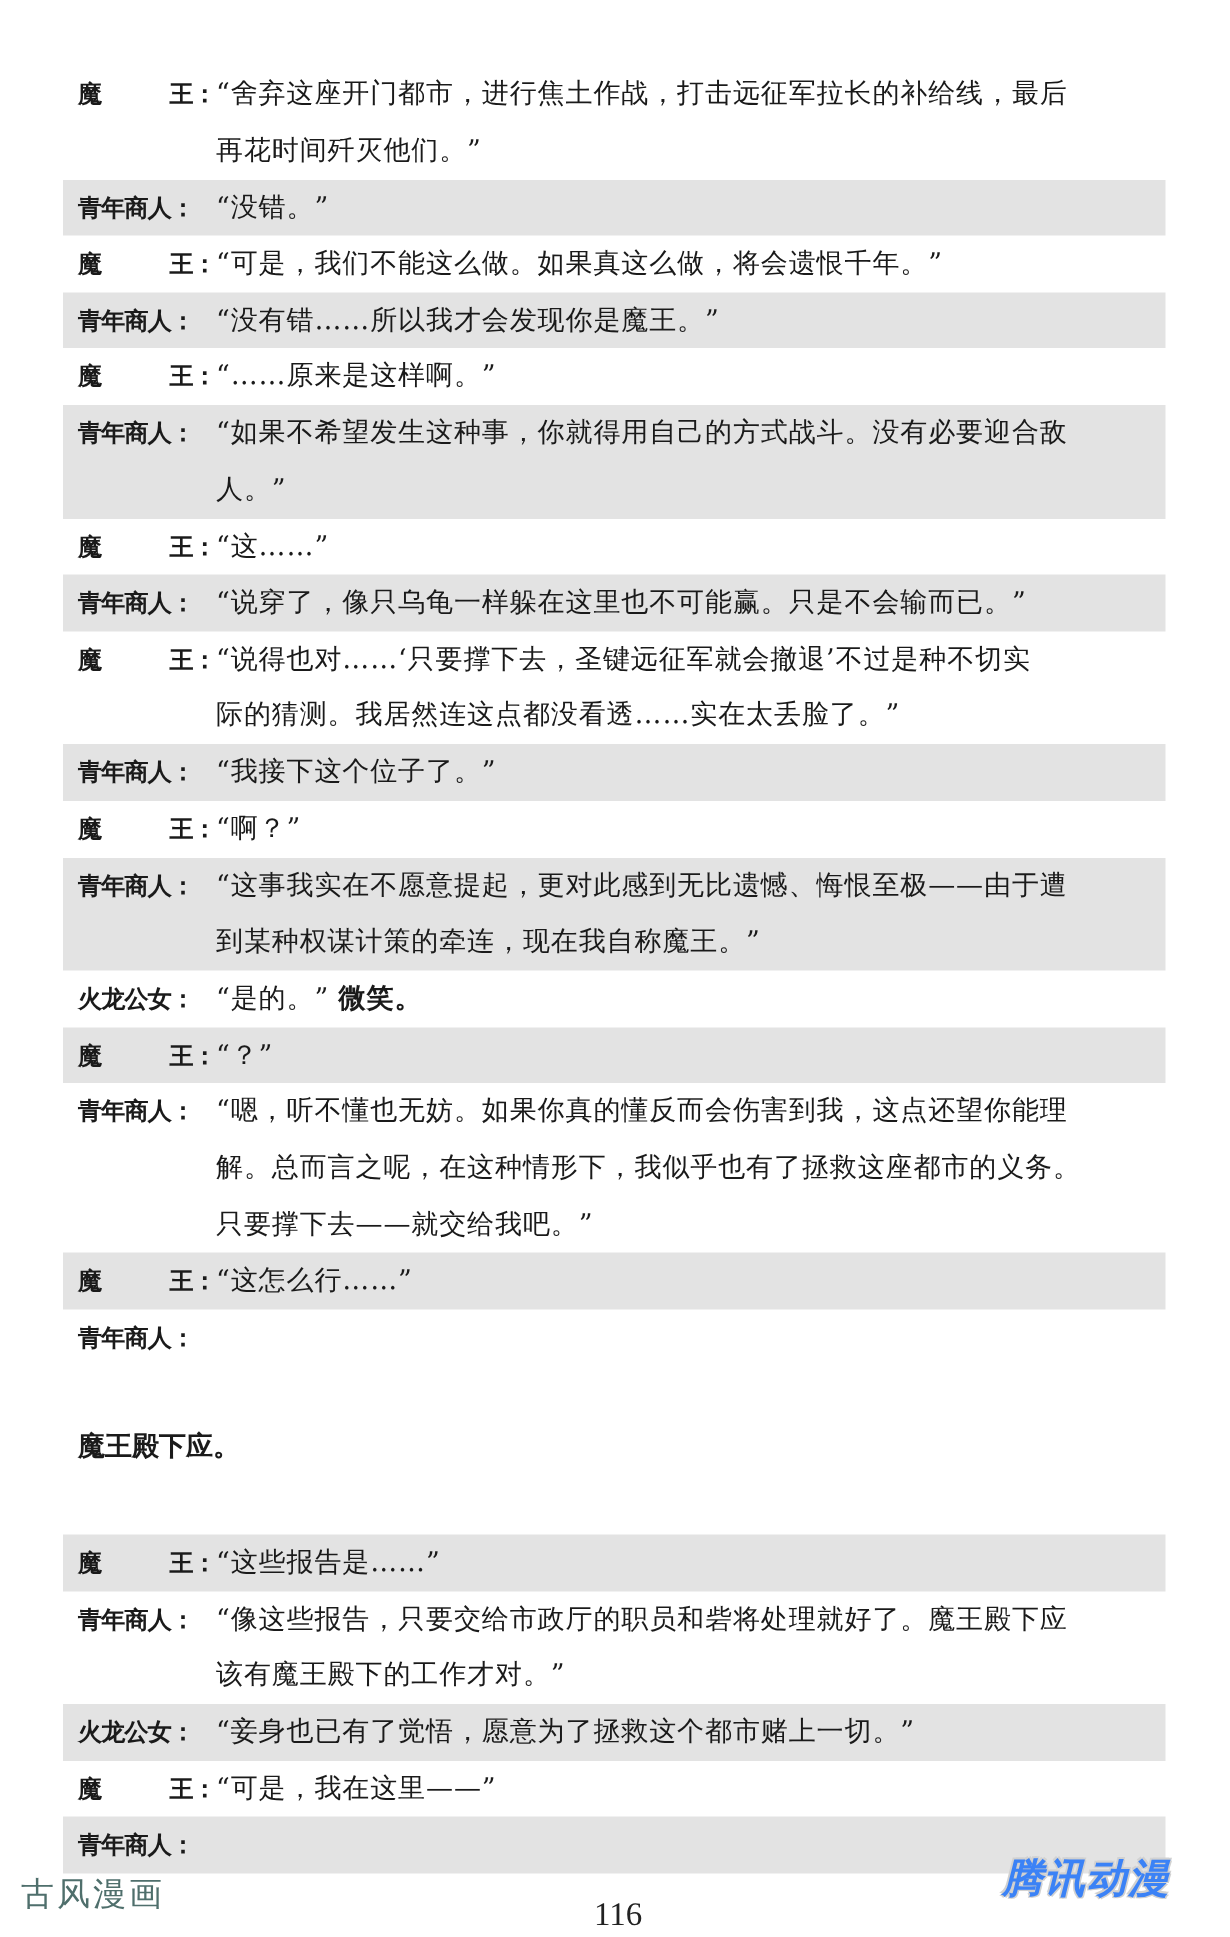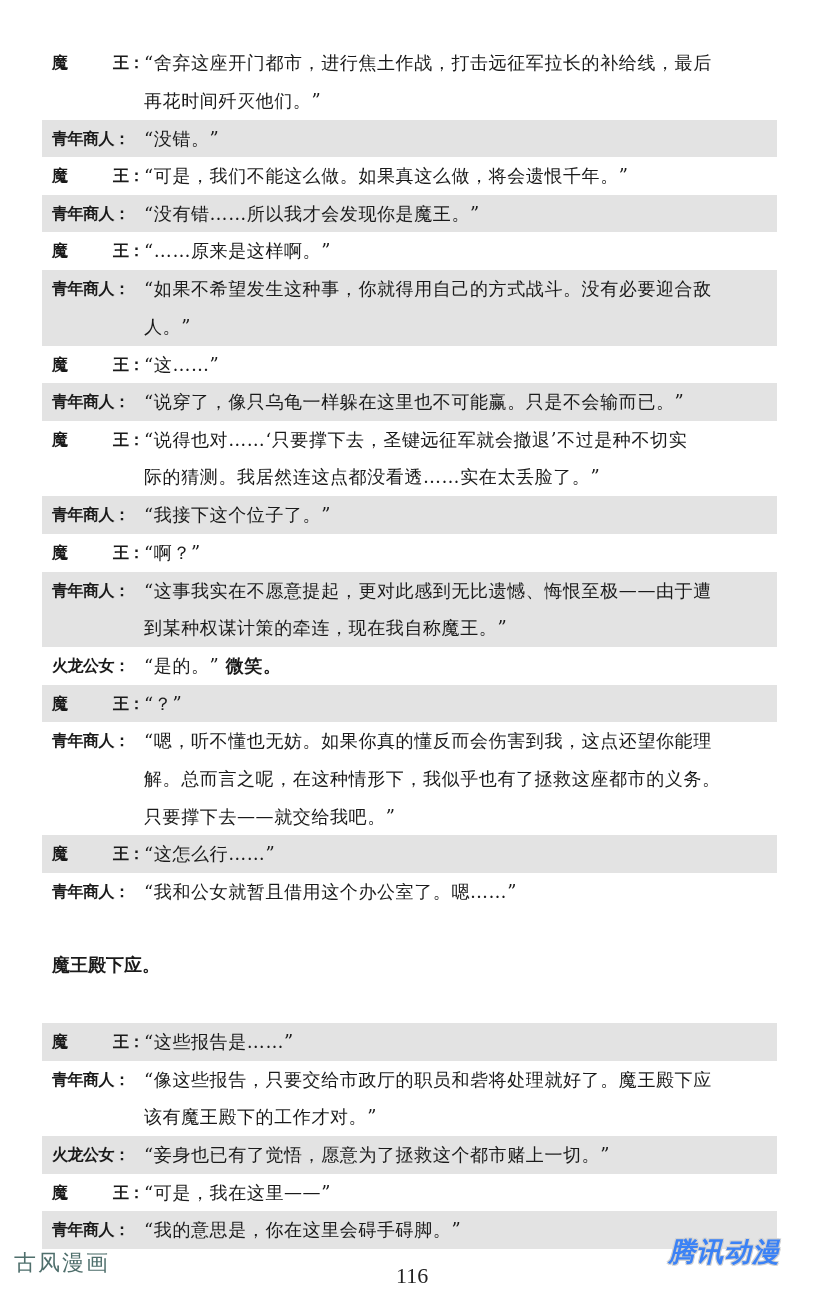--- a/index.html
+++ b/index.html
@@ -164,21 +164,20 @@
   <div class="row l1 gray">
     <div class="speaker two">
         <span>魔</span>
         <span>王：</span>
       </div>
     <div class="line">“这怎么行……”</div>
   </div>
 
   <div class="row l1">
     <div class="speaker">青年商人：</div>
-    <div class="line">“我和公女就暂且借用这个办公室了。嗯……”</div>
   </div>
 </div>
 
 <div class="heading">魔王殿下应。</div>
 
 <div class="page2">
   <div class="row l1 gray">
     <div class="speaker two">
         <span>魔</span>
         <span>王：</span>
@@ -198,19 +197,18 @@
   </div>
   <div class="row l1">
     <div class="speaker two">
         <span>魔</span>
         <span>王：</span>
       </div>
     <div class="line">“可是，我在这里——”</div>
   </div>
   <div class="row l1 gray">
     <div class="speaker">青年商人：</div>
-    <div class="line">“我的意思是，你在这里会碍手碍脚。”</div>
   </div>
 </div>
 
 <div class="footer-logo">古风漫画</div>
 <div class="page-num">116</div>
 <div class="watermark">腾讯动漫</div>
 
 </body></html>

